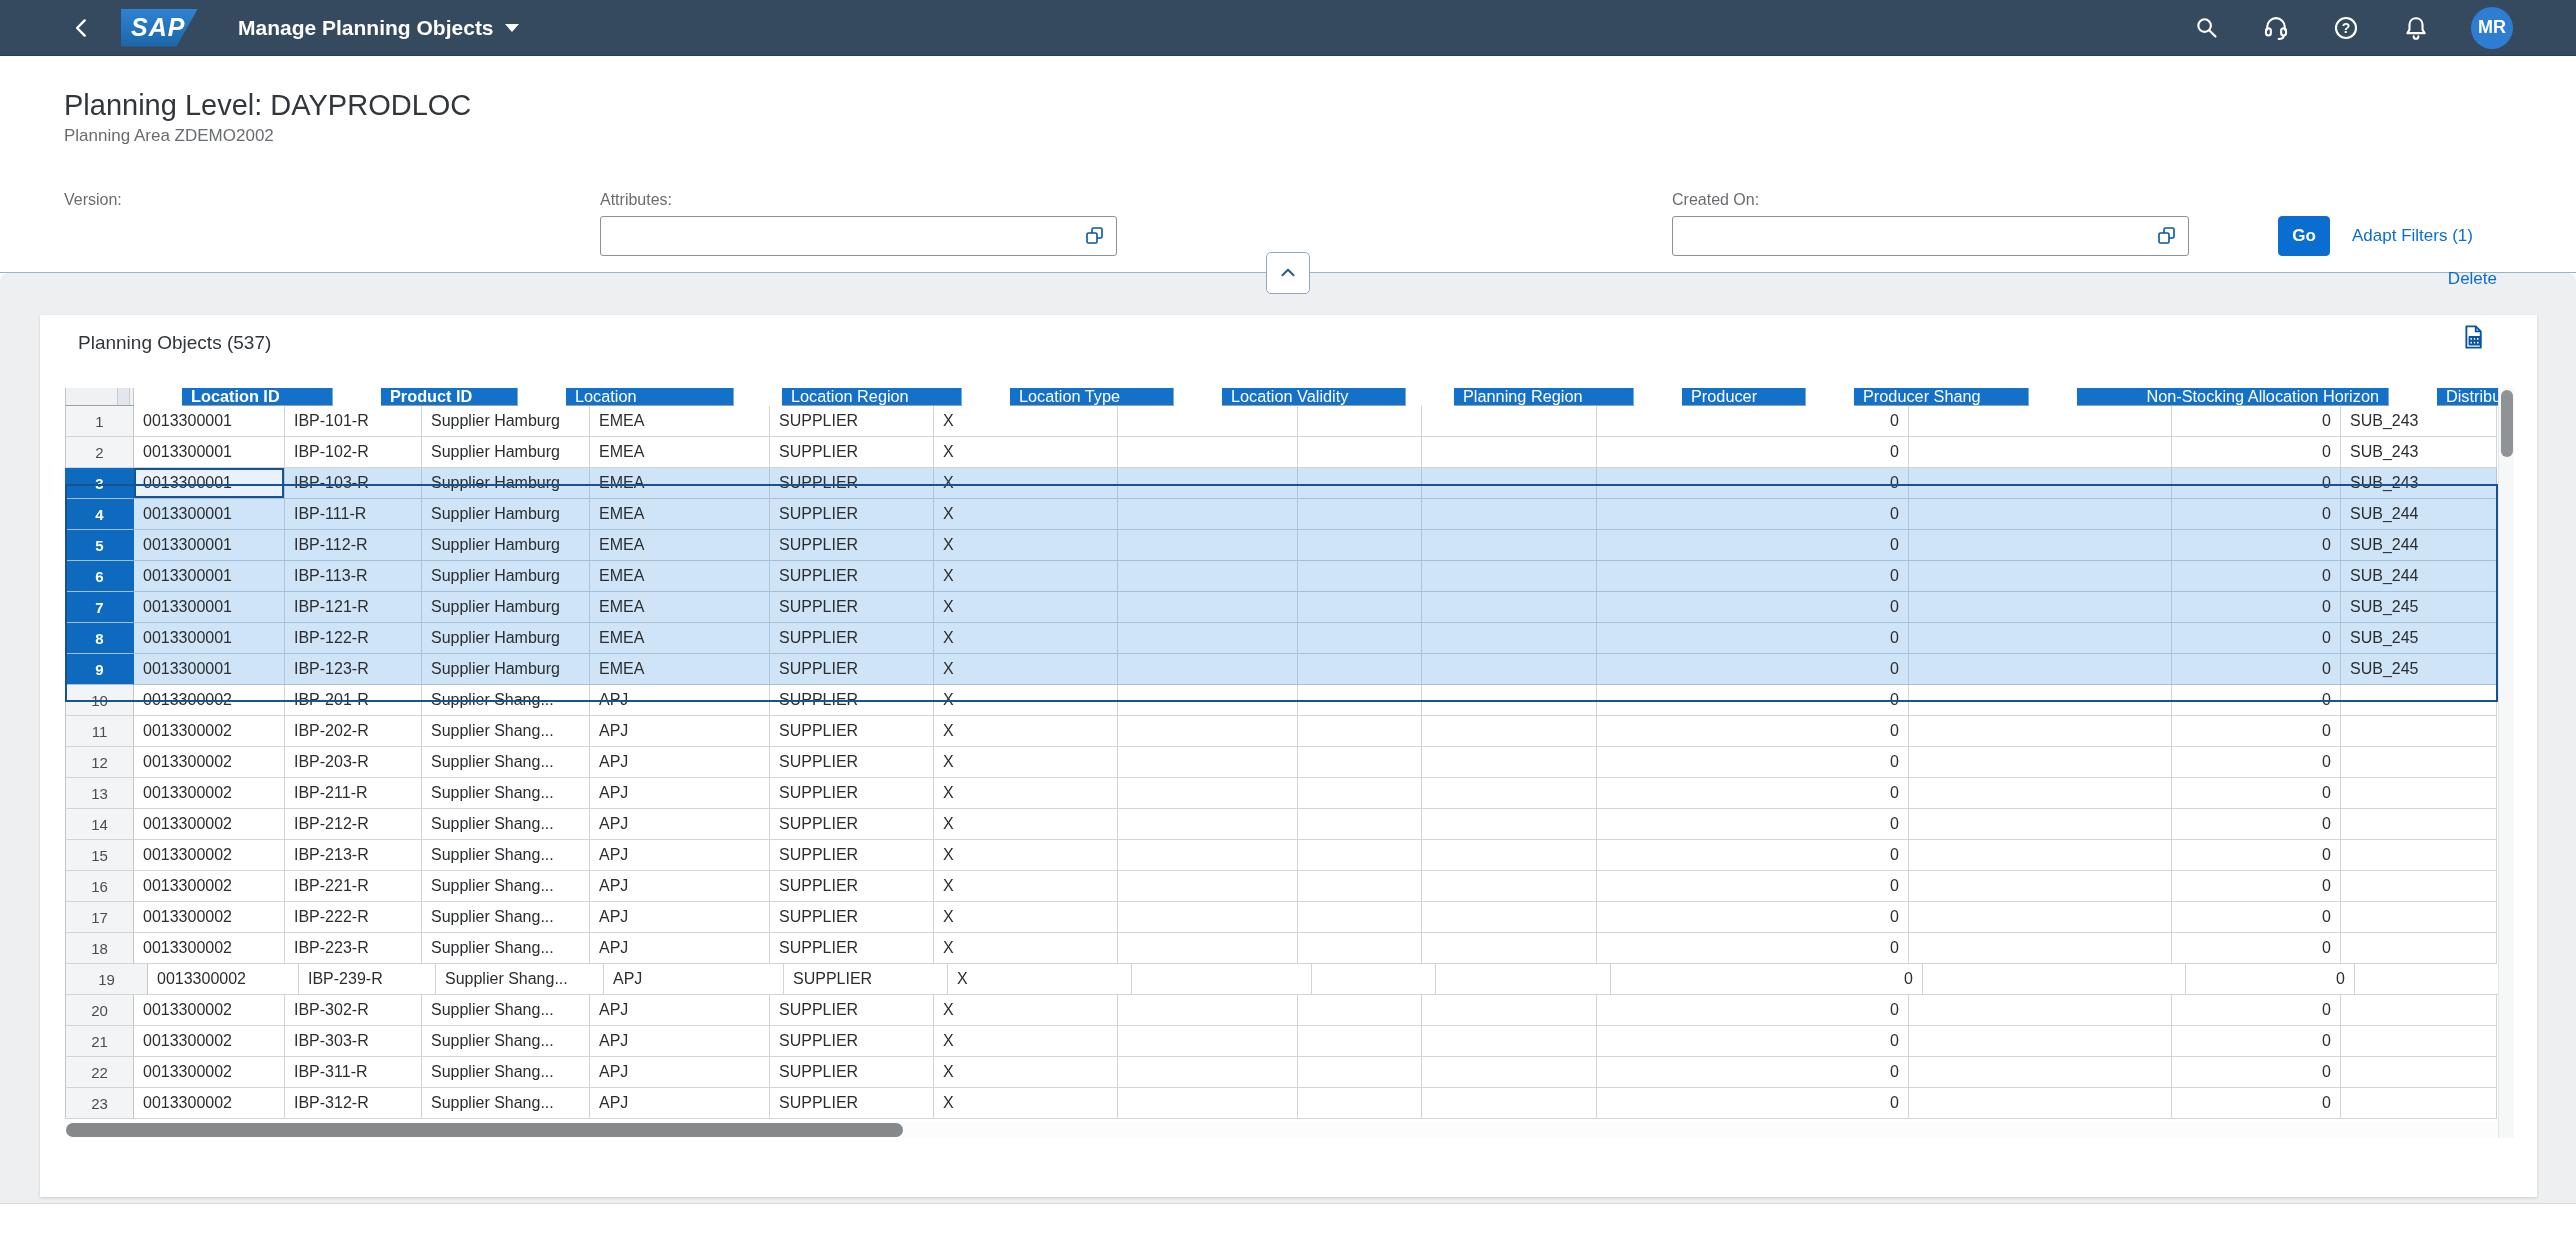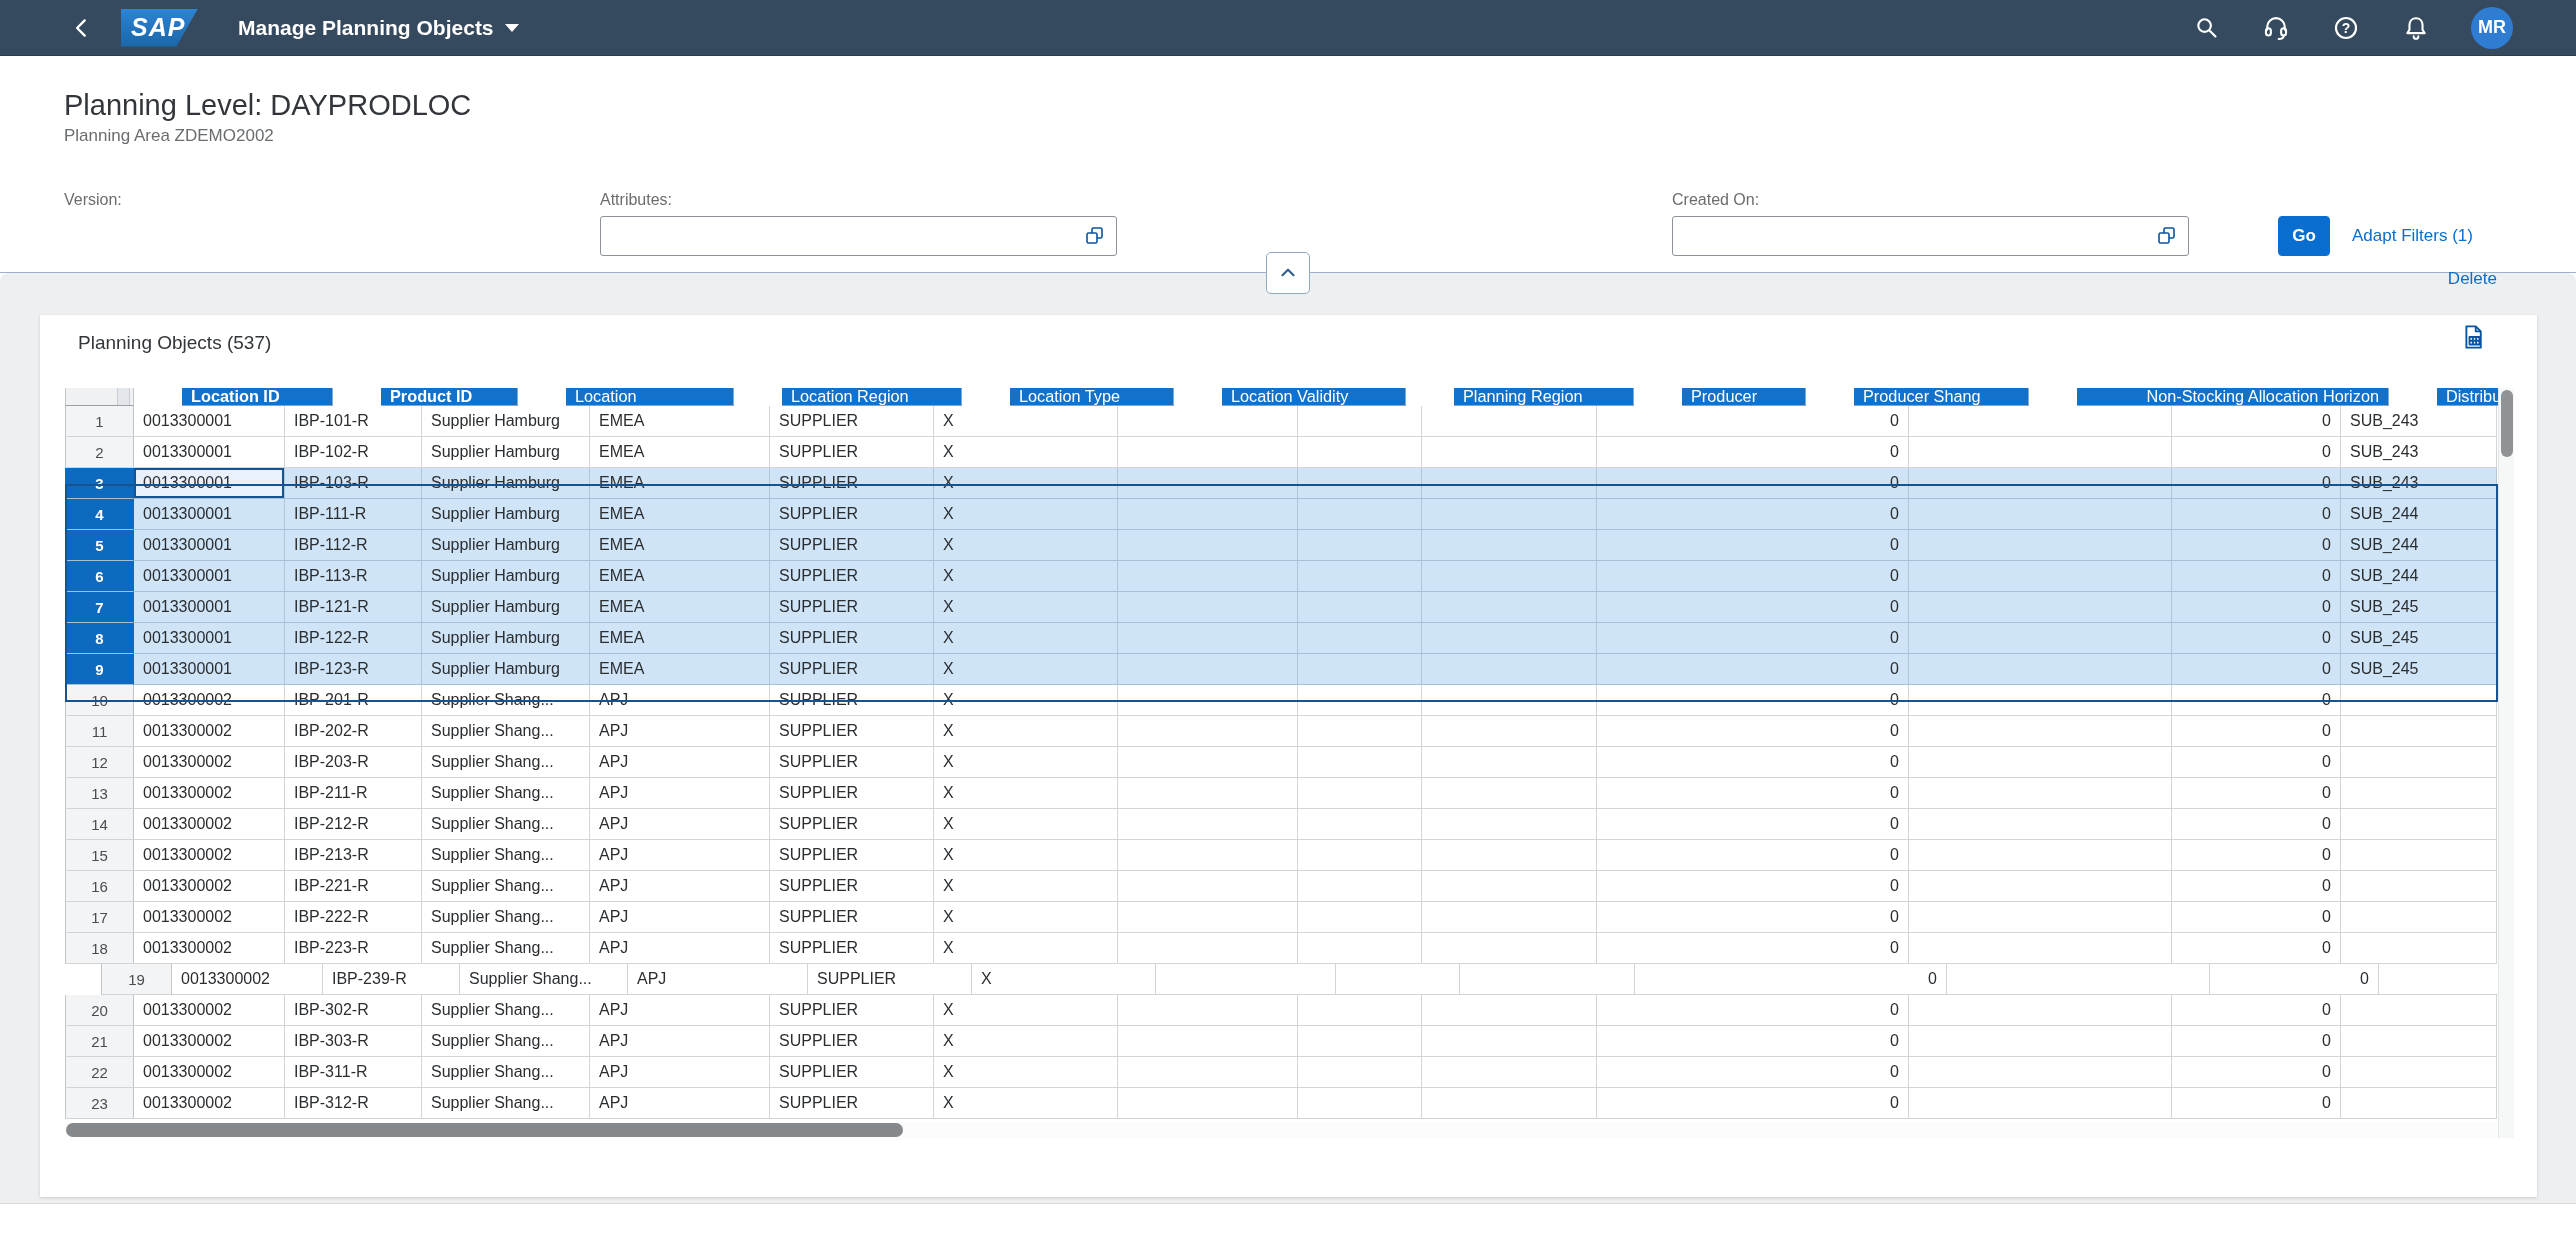--- a/index.html
+++ b/index.html
@@ -498,21 +498,21 @@
           <div class="tc" style="width: 184px;">X</div>
           <div class="tc" style="width: 180px;"></div>
           <div class="tc" style="width: 124px;"></div>
           <div class="tc" style="width: 175px;"></div>
           <div class="tc num" style="width: 312px;">0</div>
           <div class="tc" style="width: 263px;"></div>
           <div class="tc num" style="width: 169px;">0</div>
           <div class="tc" style="width: 156px;"></div>
         </div>
         <div class="trow">
-          <div class="tc rownum" style="width: 71px; margin-left: 36px;">19</div>
+          <div class="tc rownum" style="width: 83px;">19</div>
           <div class="tc" style="width: 151px;">0013300002</div>
           <div class="tc" style="width: 137px;">IBP-239-R</div>
           <div class="tc" style="width: 168px;">Supplier Shang...</div>
           <div class="tc" style="width: 180px;">APJ</div>
           <div class="tc" style="width: 164px;">SUPPLIER</div>
           <div class="tc" style="width: 184px;">X</div>
           <div class="tc" style="width: 180px;"></div>
           <div class="tc" style="width: 124px;"></div>
           <div class="tc" style="width: 175px;"></div>
           <div class="tc num" style="width: 312px;">0</div>

